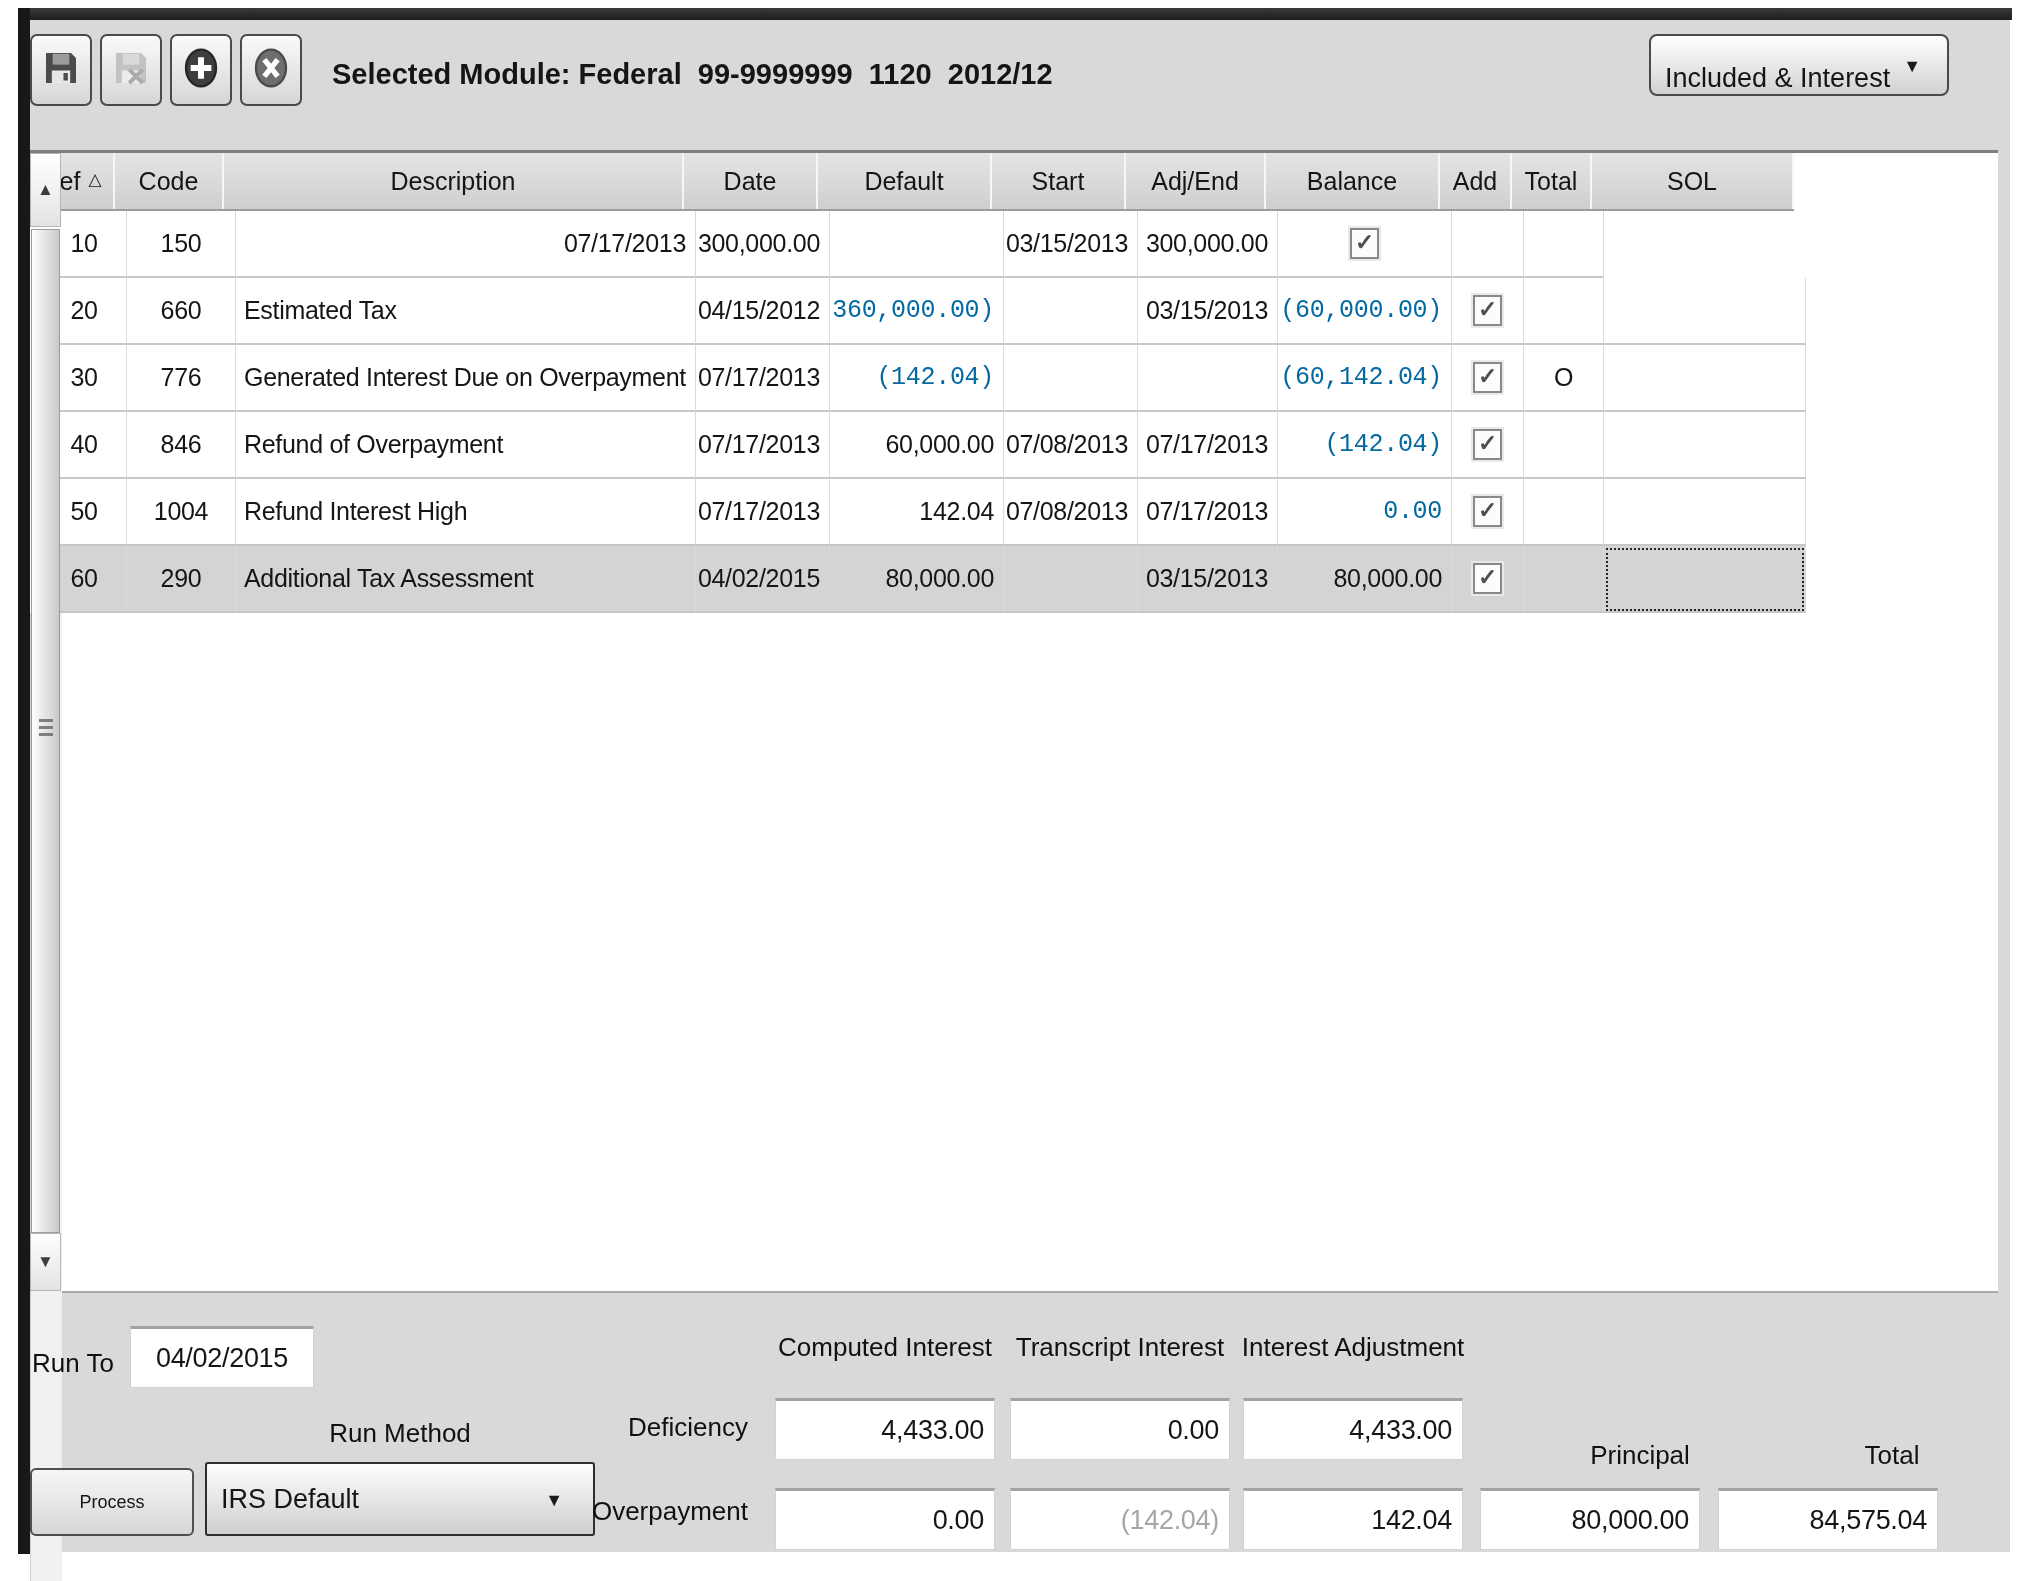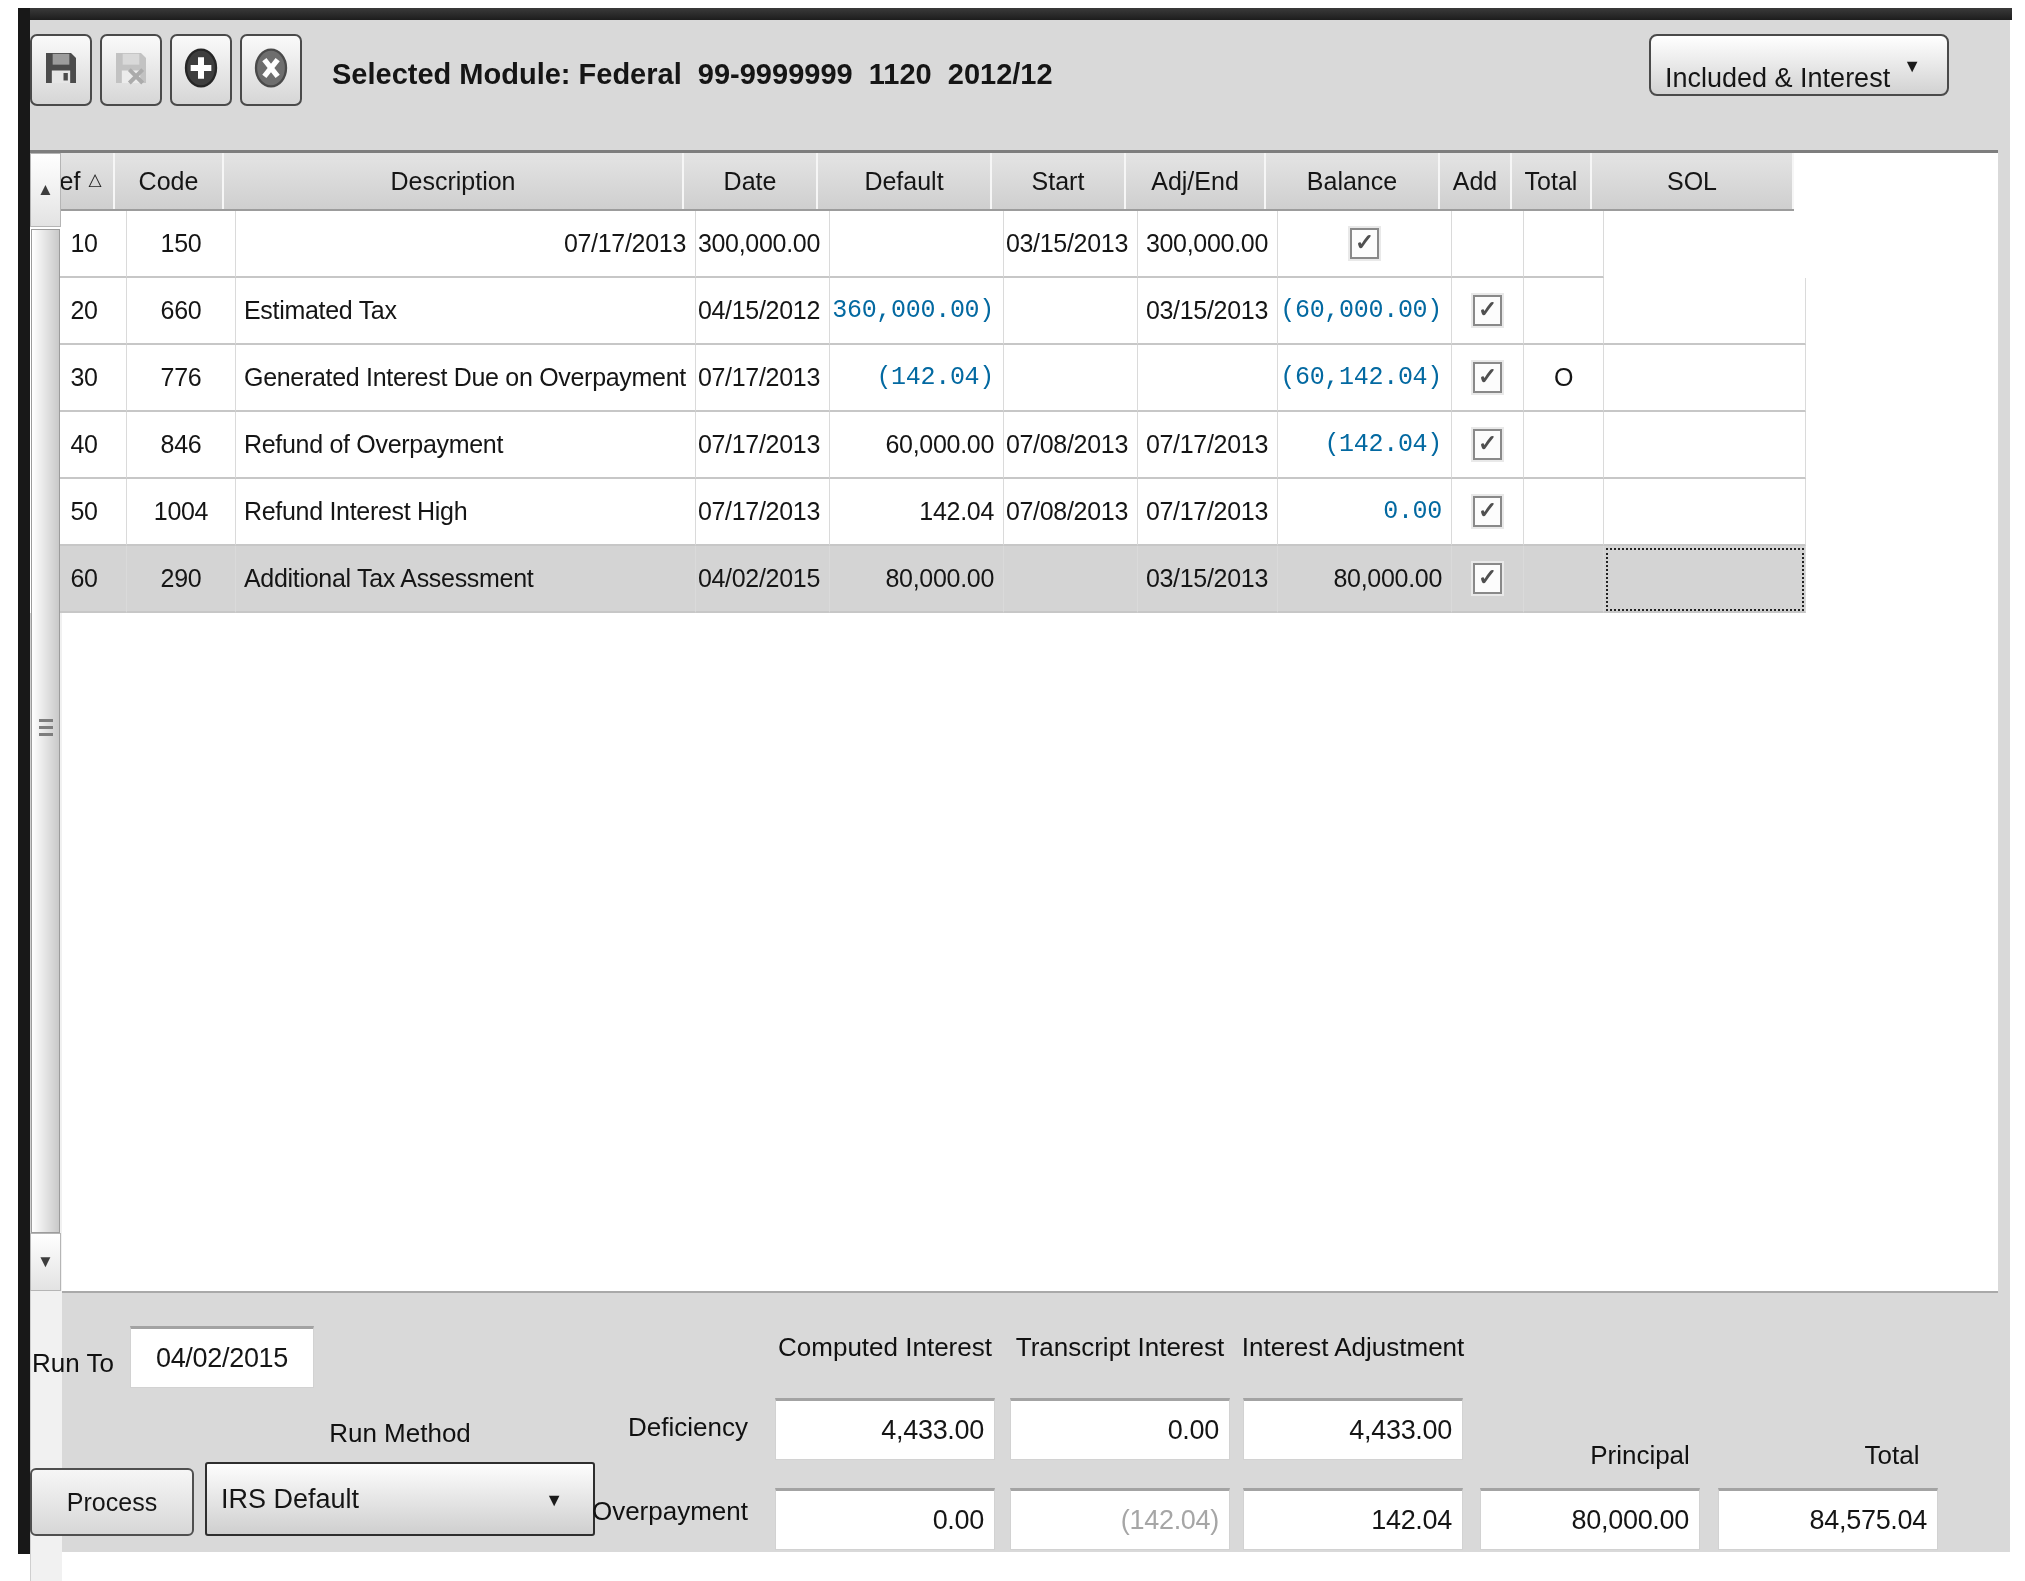--- a/index.html
+++ b/index.html
@@ -59,21 +59,21 @@
   .sb-grip div { height:3px; background:#7d7d7d; margin-bottom:4px; }
 
   
   .lbl { font-size:26px; line-height:30px; color:#111; }
   .field { background:#ffffff; border-top:3px solid #a3a3a3; border-left:1px solid #d2d2d2;
            border-right:1px solid #d2d2d2; border-bottom:1px solid #d2d2d2; box-sizing:border-box;
            font-size:27px; display:flex; align-items:center; justify-content:flex-end;
            padding-right:10px; letter-spacing:-0.3px; }
   .field.gray { color:#a6a6a6; }
   .proc-btn { left:30px; top:1468px; width:160px; height:64px; border:2px solid #4f4f4f; border-radius:6px;
-              background:linear-gradient(#f6f6f6,#d7d7d7); font-size:25px; display:flex;
+              background:linear-gradient(#f6f6f6,#d7d7d7); font-size:18px; display:flex;
               align-items:center; justify-content:center; }
   .run-dd { left:205px; top:1462px; width:390px; height:74px; border:2px solid #2e2e2e; border-radius:3px;
             background:linear-gradient(#fdfdfd,#cfcfcf); display:flex; align-items:center;
             font-size:27px; padding-left:14px; box-sizing:border-box; }
   .run-dd .arrow { position:absolute; right:30px; top:26px; font-size:18px; color:#1a1a1a; }
   .t-center { text-align:center; }
   .t-right  { text-align:right; }
 </style>
 </head>
 <body>

